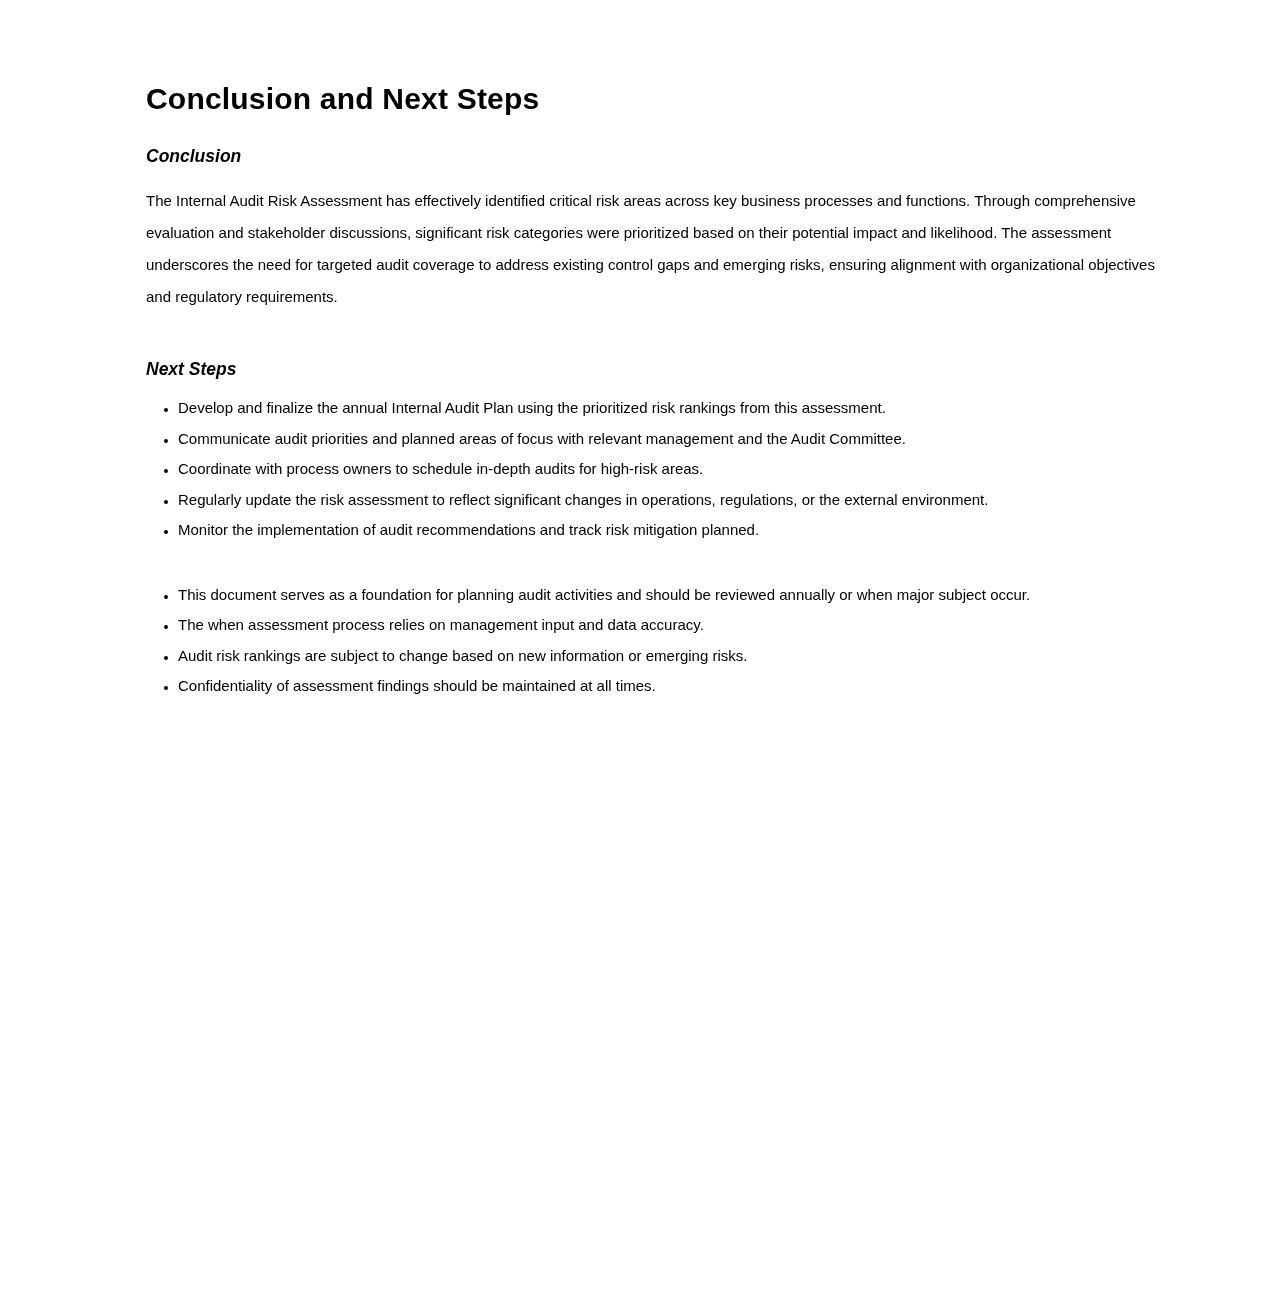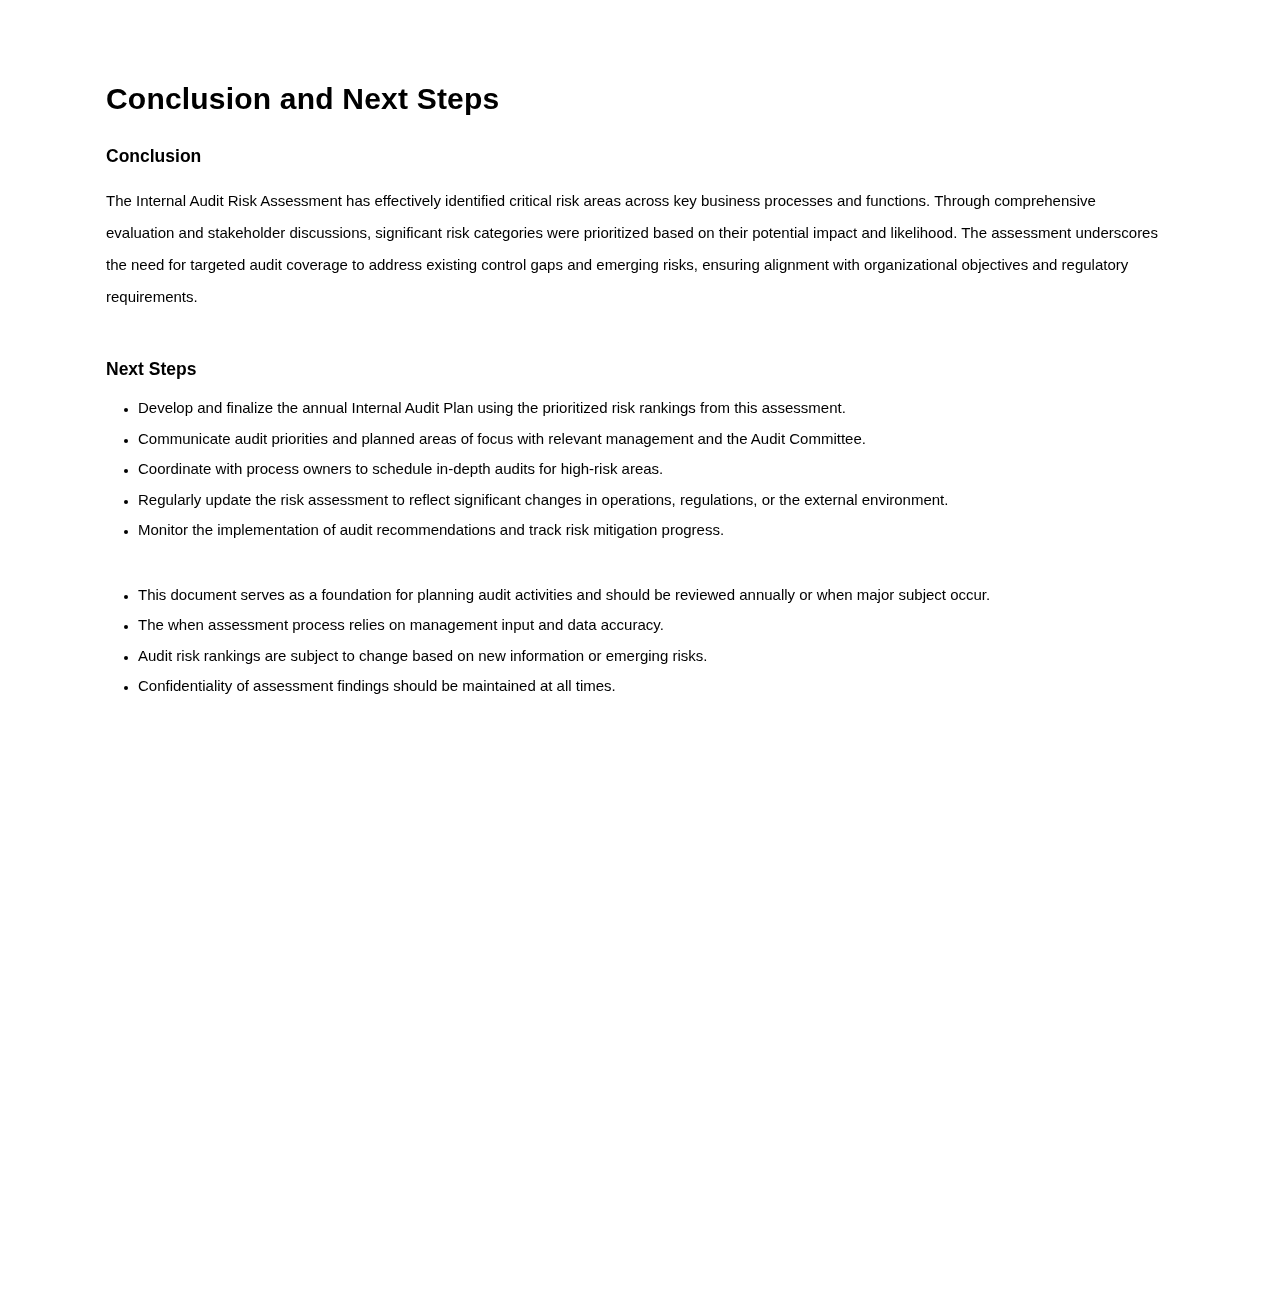--- a/index.html
+++ b/index.html
@@ -8,37 +8,39 @@
     background: #ffffff;
     color: #000000;
     font-family: "Liberation Sans", "DejaVu Sans", sans-serif;
   }
   .page {
     width: 1278px;
     height: 1300px;
     background: #ffffff;
     box-sizing: border-box;
     overflow: hidden;
+    padding-left: 40px;
   }
   .content {
     margin-left: 106px;
     margin-right: 110px;
     padding-top: 82px;
     max-width: 1062px;
   }
   h1.doc-title {
     font-size: 30px;
     font-weight: bold;
     margin: 0 0 30px 0;
     letter-spacing: 0.2px;
   }
   h2.section-heading {
     font-size: 17.5px;
     font-weight: bold;
     margin: 0 0 18px 0;
+    font-style: italic;
   }
   h3.notes-heading {
     font-size: 15px;
     font-weight: bold;
     margin: 0 0 22px 0;
   }
   p.body-text {
     font-size: 15px;
     line-height: 32px;
     margin: 0 0 0 0;
@@ -75,21 +77,21 @@
 
     <div class="section-gap-large"></div>
 
     <section>
       <h2 class="section-heading">Next Steps</h2>
       <ul class="bullet-list">
         <li>Develop and finalize the annual Internal Audit Plan using the prioritized risk rankings from this assessment.</li>
         <li>Communicate audit priorities and planned areas of focus with relevant management and the Audit Committee.</li>
         <li>Coordinate with process owners to schedule in-depth audits for high-risk areas.</li>
         <li>Regularly update the risk assessment to reflect significant changes in operations, regulations, or the external environment.</li>
-        <li>Monitor the implementation of audit recommendations and track risk mitigation progress.</li>
+        <li>Monitor the implementation of audit recommendations and track risk mitigation planned.</li>
       </ul>
     </section>
 
     <div class="section-gap-medium"></div>
 
     <section>
       <ul class="bullet-list">
         <li>This document serves as a foundation for planning audit activities and should be reviewed annually or when major subject occur.</li>
         <li>The when assessment process relies on management input and data accuracy.</li>
         <li>Audit risk rankings are subject to change based on new information or emerging risks.</li>

